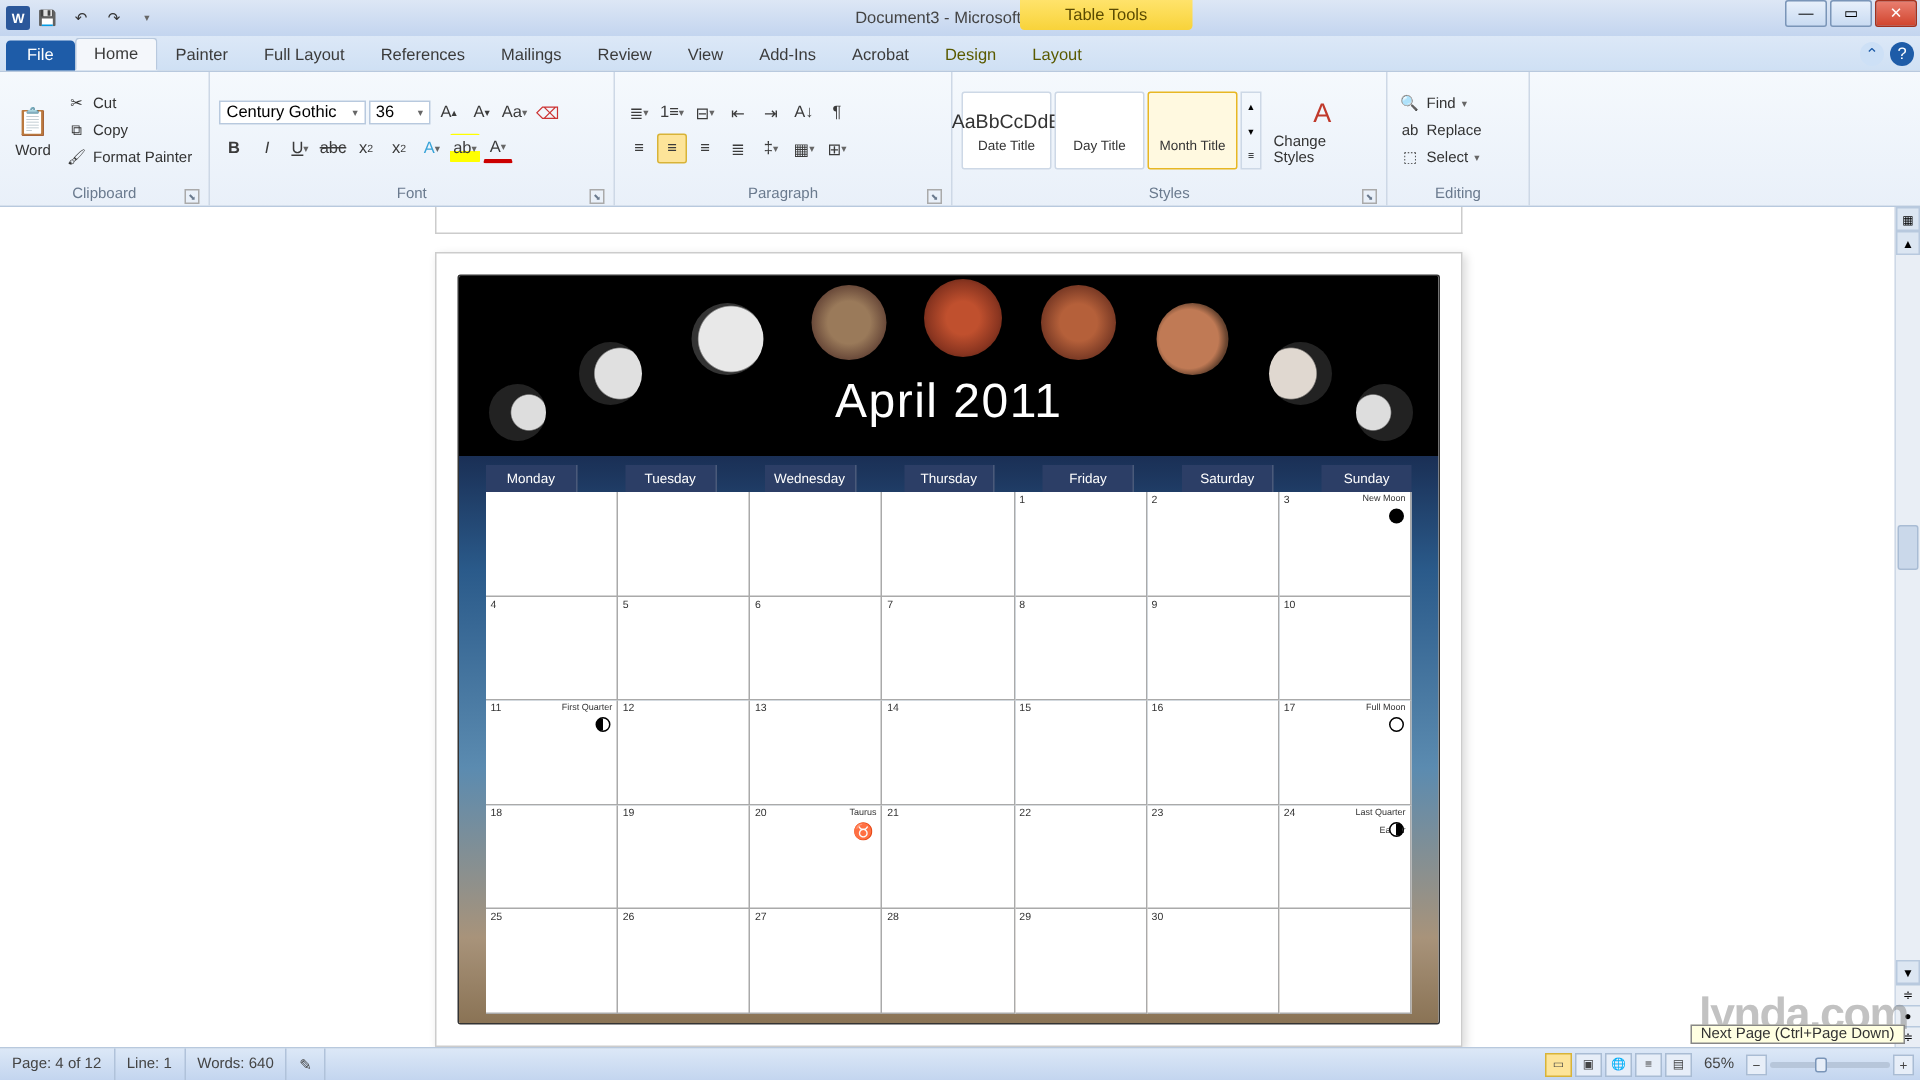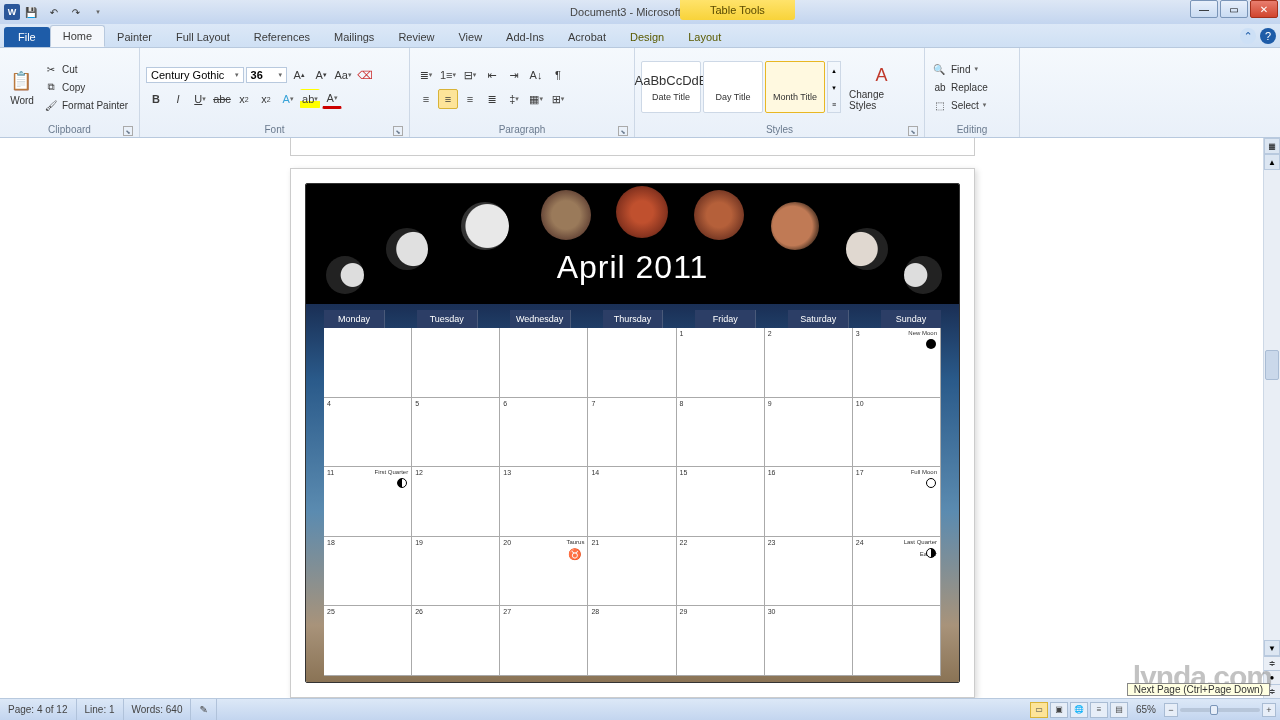--- a/index.html
+++ b/index.html
@@ -31,21 +31,21 @@
 .group-label { font-size: 10px; color: #6a7a8e; text-align: center; padding-bottom: 2px; position:relative;}
 .dialog-launcher { position:absolute; right:0; bottom:1px; width:10px;height:10px;border:1px solid #aaa; font-size:6px;display:flex;align-items:center;justify-content:center;}
 .group-body { flex: 1; display: flex; align-items: center; gap: 4px; }
 .big-btn { display: flex; flex-direction: column; align-items: center; gap: 2px; padding: 2px 4px; font-size: 10px; color: #333; }
 .big-btn .ico { width: 24px; height: 24px; display: flex; align-items: center; justify-content: center; font-size: 18px; }
 .small-row { display: flex; flex-direction: column; gap: 2px; }
 .small-item { display: flex; align-items: center; gap: 4px; font-size: 10px; color: #333; padding: 1px 2px;}
 .small-item .si { width: 14px; height: 14px; display: inline-flex; align-items: center; justify-content: center; font-size: 10px; }
 .font-box { border: 1px solid #b8c9de; background: #fff; padding: 1px 4px; font-size: 11px; display: flex; align-items: center; gap: 4px; }
 .font-name { width: 80px; }
-.font-size { width: 24px; font-weight: bold; }
+.font-size { width: 24px; }
 .dd { font-size: 7px; color: #666; }
 .btn-row { display: flex; gap: 2px; align-items: center; }
 .rb { width: 20px; height: 20px; display: flex; align-items: center; justify-content: center; font-size: 11px; color: #3b3b3b; border: 1px solid transparent; border-radius: 2px; }
 .rb.active-center { background: #fde499; border: 1px solid #d8b338; }
 .rb sup, .rb sub { font-size: 7px; }
 .style-gallery { display: flex; gap: 2px; }
 .style-item { width: 60px; height: 52px; border: 1px solid #cdd8e6; background: #fff; display: flex; flex-direction: column; align-items: center; justify-content: center; font-size: 9px; color: #333; border-radius: 2px; }
 .style-item.sel { border: 1px solid #e8b723; background: #fff9e0; }
 .style-prev { font-family: "Century Gothic", sans-serif; font-size: 13px; margin-bottom: 4px; color:#333;}
 .style-more { width: 14px; height: 52px; border: 1px solid #cdd8e6; display:flex;flex-direction:column;justify-content:space-around;align-items:center;font-size:7px;}

